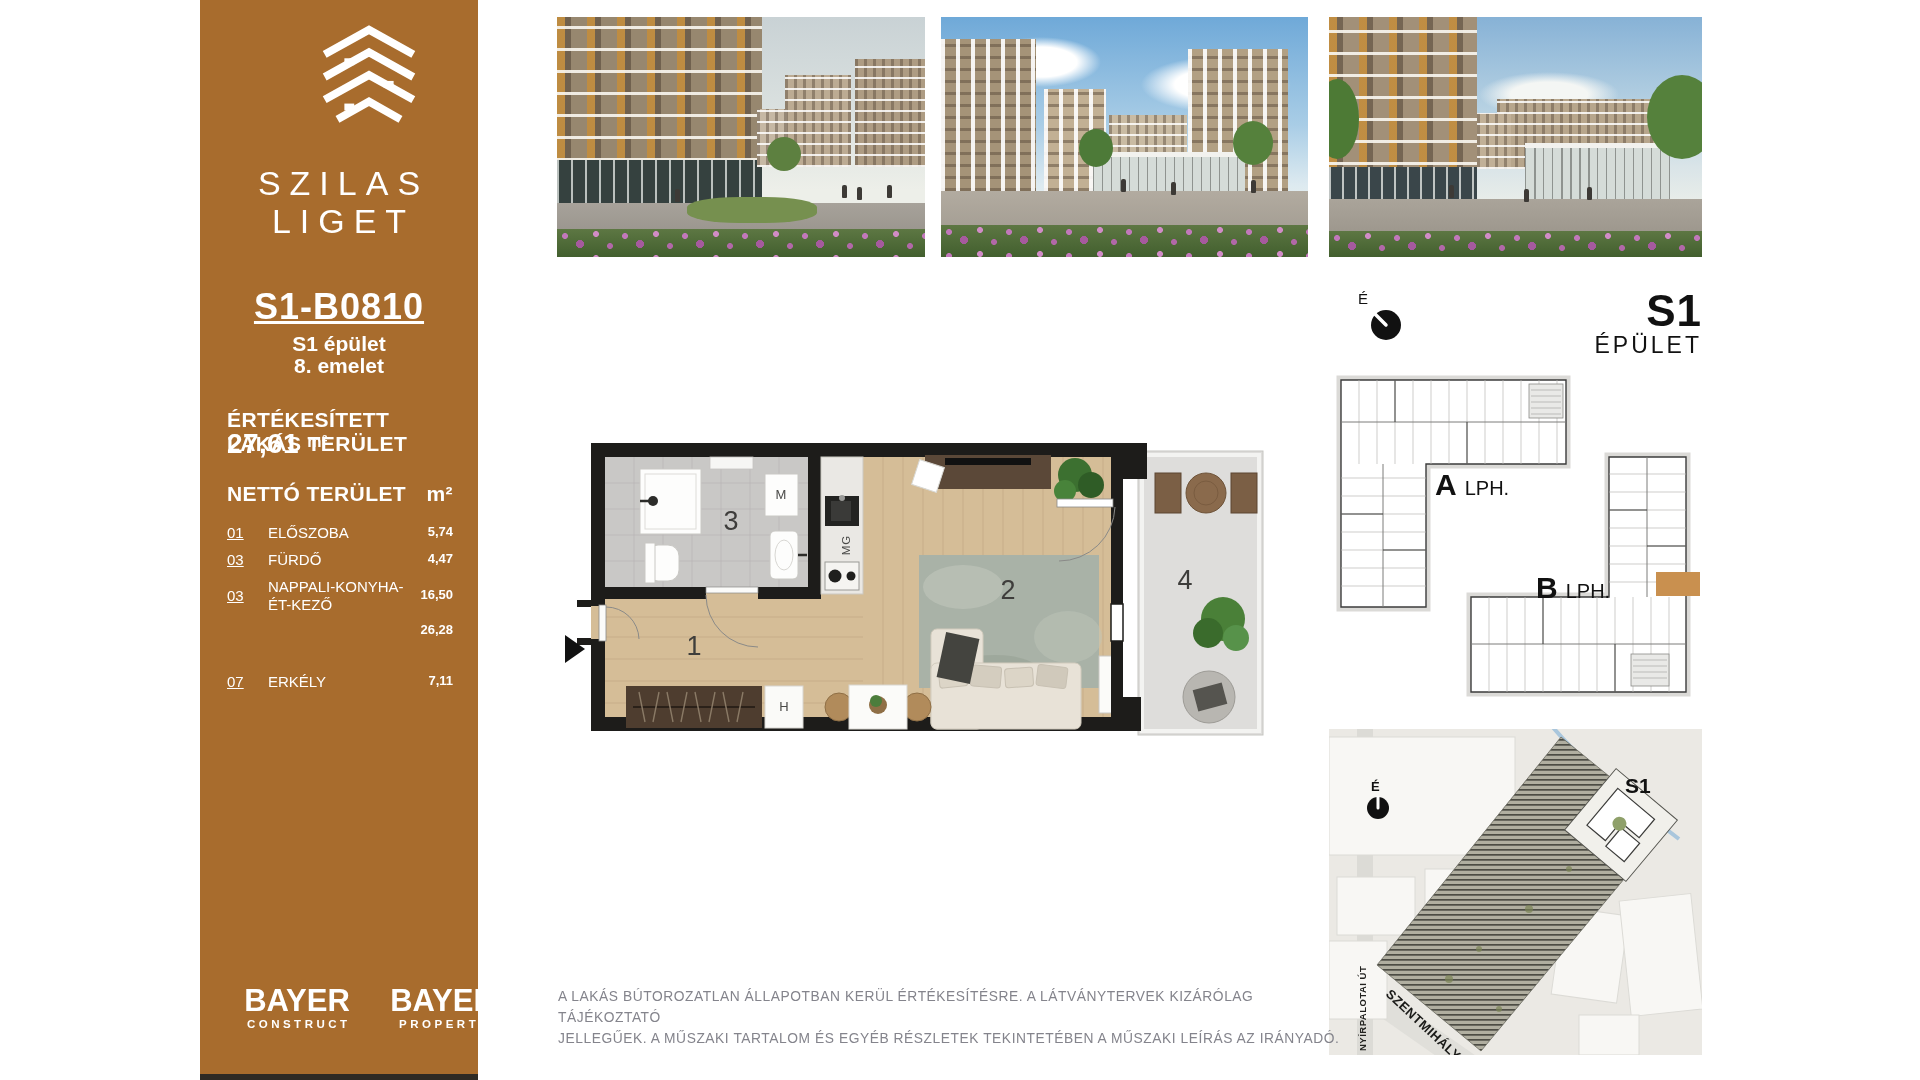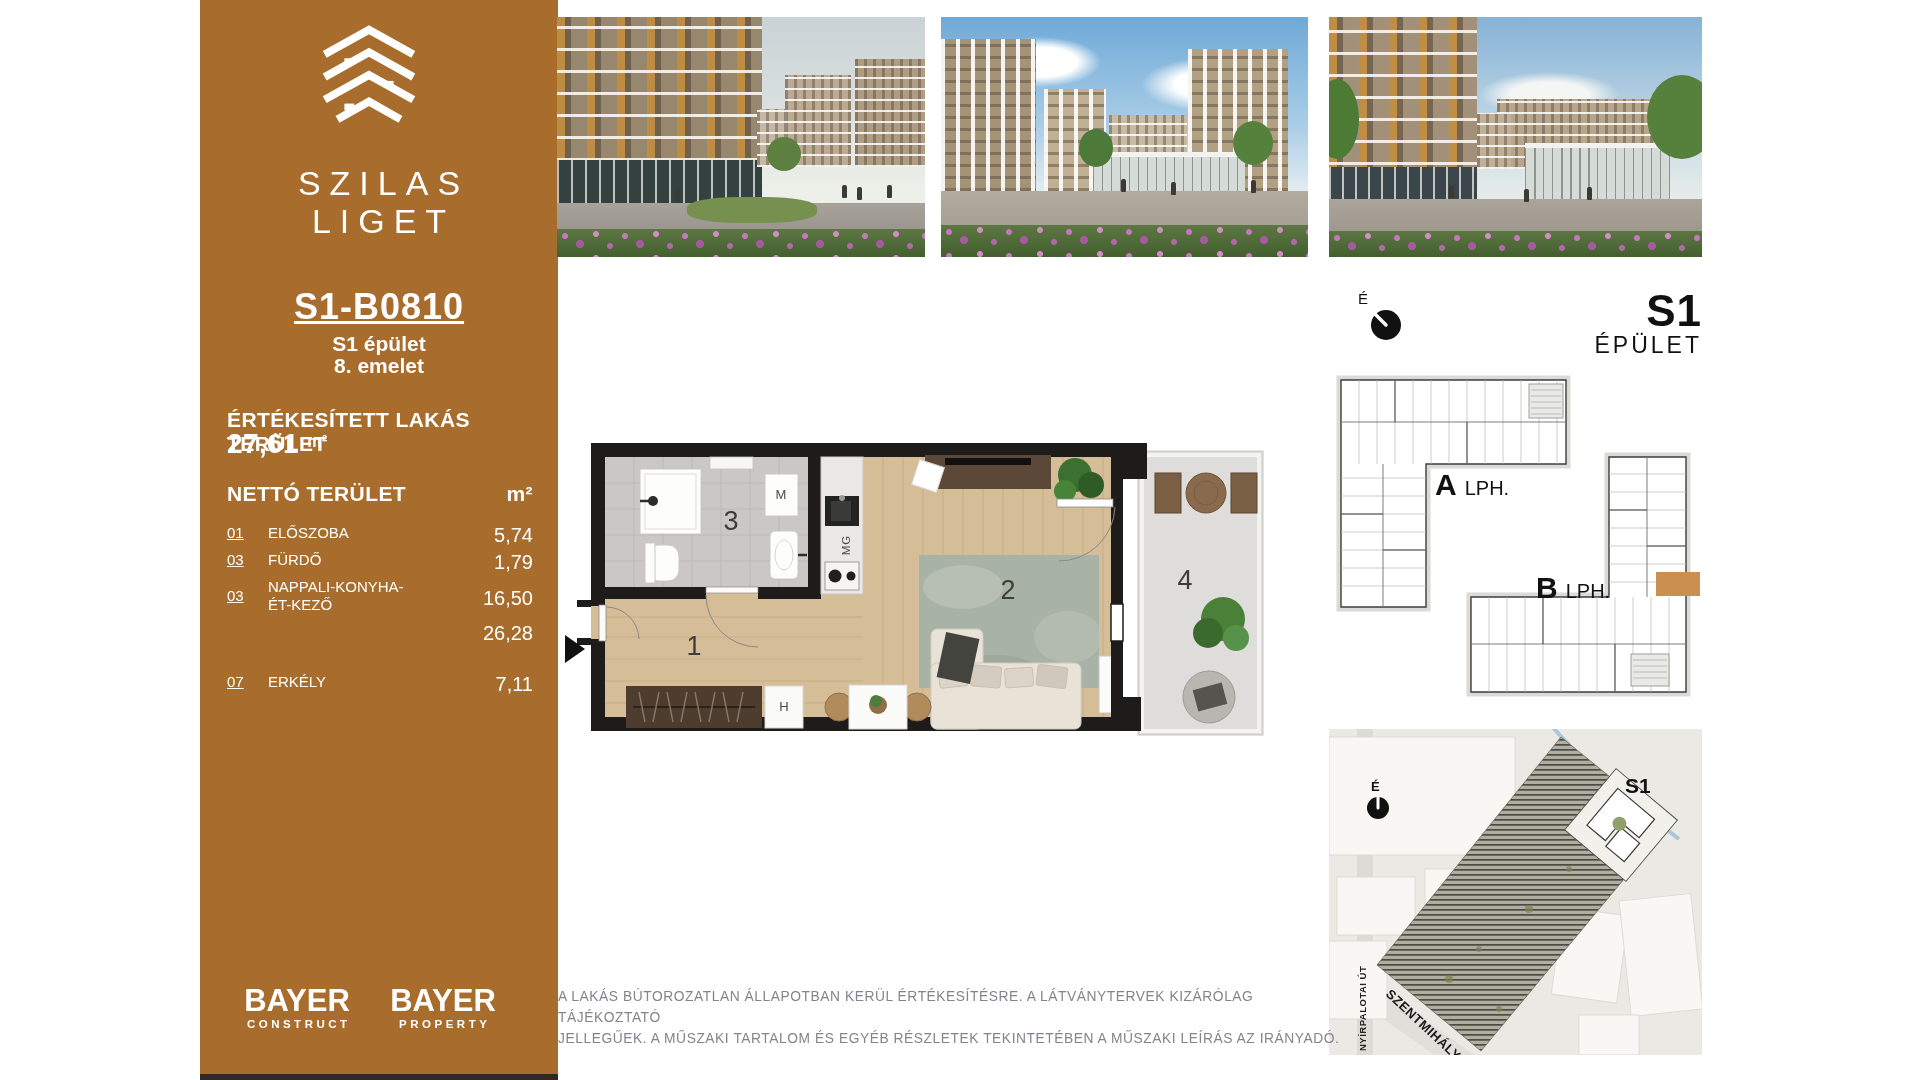--- a/index.html
+++ b/index.html
@@ -1,30 +1,30 @@
 <!DOCTYPE html>
 <html><head>
 <meta charset="utf-8">
 <style>
   html,body{margin:0;padding:0;background:#fff;}
   body{font-family:"Liberation Sans","DejaVu Sans",sans-serif;}
   #page{position:relative;width:1920px;height:1080px;background:#fff;overflow:hidden;}
 
   
-  #sidebar{position:absolute;left:200px;top:0;width:358px;height:1080px;background:#a86c2d;color:#fff;}
+  #sidebar{position:absolute;left:200px;top:0;width:278px;height:1080px;background:#a86c2d;color:#fff;}
   #sidebar .ctr{position:absolute;left:0;width:100%;text-align:center;}
   .brand-word{font-size:34px;letter-spacing:9px;font-weight:400;color:#fff;text-indent:9px;}
   .unit-id{font-size:36px;font-weight:700;letter-spacing:1px;text-decoration:underline;}
   .unit-sub{font-size:21px;font-weight:700;}
   .side-label{position:absolute;left:27px;right:25px;font-weight:700;font-size:21px;letter-spacing:.4px;}
   .bigval{font-size:28px;font-weight:700;}
   .bigval .u{font-size:16px;font-weight:700;vertical-align:6px;}
   .r-num{position:absolute;left:0;top:0;font-size:15px;text-decoration:underline;}
   .r-name{position:absolute;left:41px;top:0;width:158px;font-size:15px;line-height:18px;}
-  .r-val{position:absolute;right:0;top:0;font-size:20px;}
+  .r-val{position:absolute;right:0;top:0;font-size:13px;font-weight:bold;}
   .room-row{position:absolute;left:27px;right:25px;height:20px;}
   .bayer{position:absolute;top:0;width:150px;text-align:center;color:#fff;}
   .bayer .t{font-size:31px;font-weight:700;letter-spacing:0;line-height:30px;}
   .bayer .s{font-size:11.5px;font-weight:700;letter-spacing:3.5px;margin-top:2px;text-indent:3.5px;}
   #sidebar-bottombar{position:absolute;left:0;bottom:0;width:100%;height:6px;background:#2e2a24;}
 
   
   .render{position:absolute;top:17px;height:240px;overflow:hidden;}
   .render *{position:absolute;}
   .winA{background-image:repeating-linear-gradient(0deg,rgba(248,245,238,.92) 0 3px,rgba(0,0,0,0) 3px 22px),repeating-linear-gradient(90deg,rgba(197,141,58,.85) 0 8px,rgba(80,66,52,.55) 8px 14px,rgba(0,0,0,0) 14px 30px);}
@@ -92,21 +92,21 @@
     </div>
 
     <div class="room-row" style="top:524px;">
       <span class="r-num">01</span>
       <span class="r-name">ELŐSZOBA</span>
       <span class="r-val">5,74</span>
     </div>
     <div class="room-row" style="top:551px;">
       <span class="r-num">03</span>
       <span class="r-name">FÜRDŐ</span>
-      <span class="r-val">1,79</span>
+      <span class="r-val">4,47</span>
     </div>
     <div class="room-row" style="top:578px;">
       <span class="r-num" style="top:9px;">03</span>
       <span class="r-name">NAPPALI-KONYHA-ÉT-KEZŐ</span>
       <span class="r-val" style="top:9px;">16,50</span>
     </div>
     <div class="room-row" style="top:622px;">
       <span class="r-val">26,28</span>
     </div>
     <div class="room-row" style="top:673px;">

